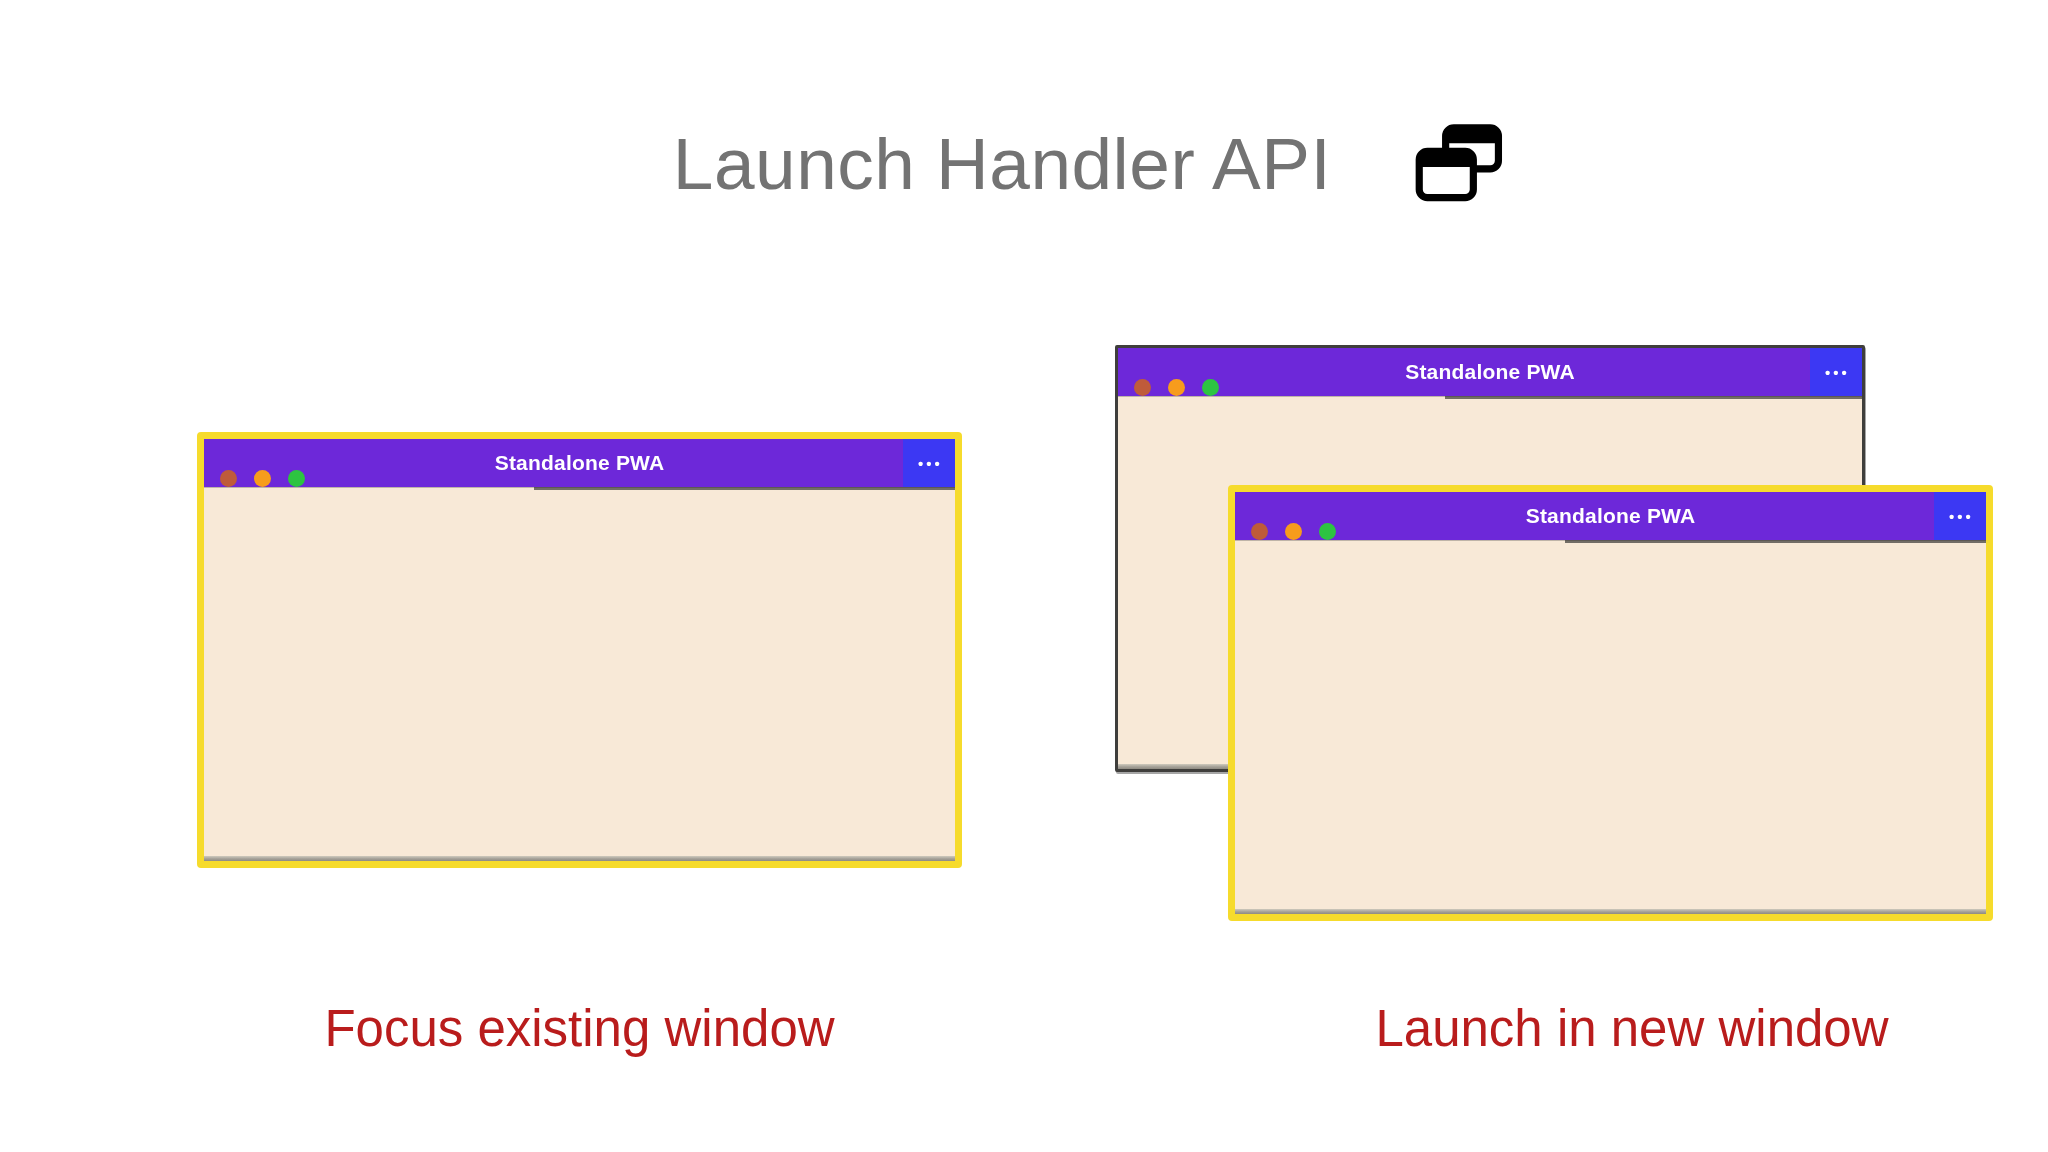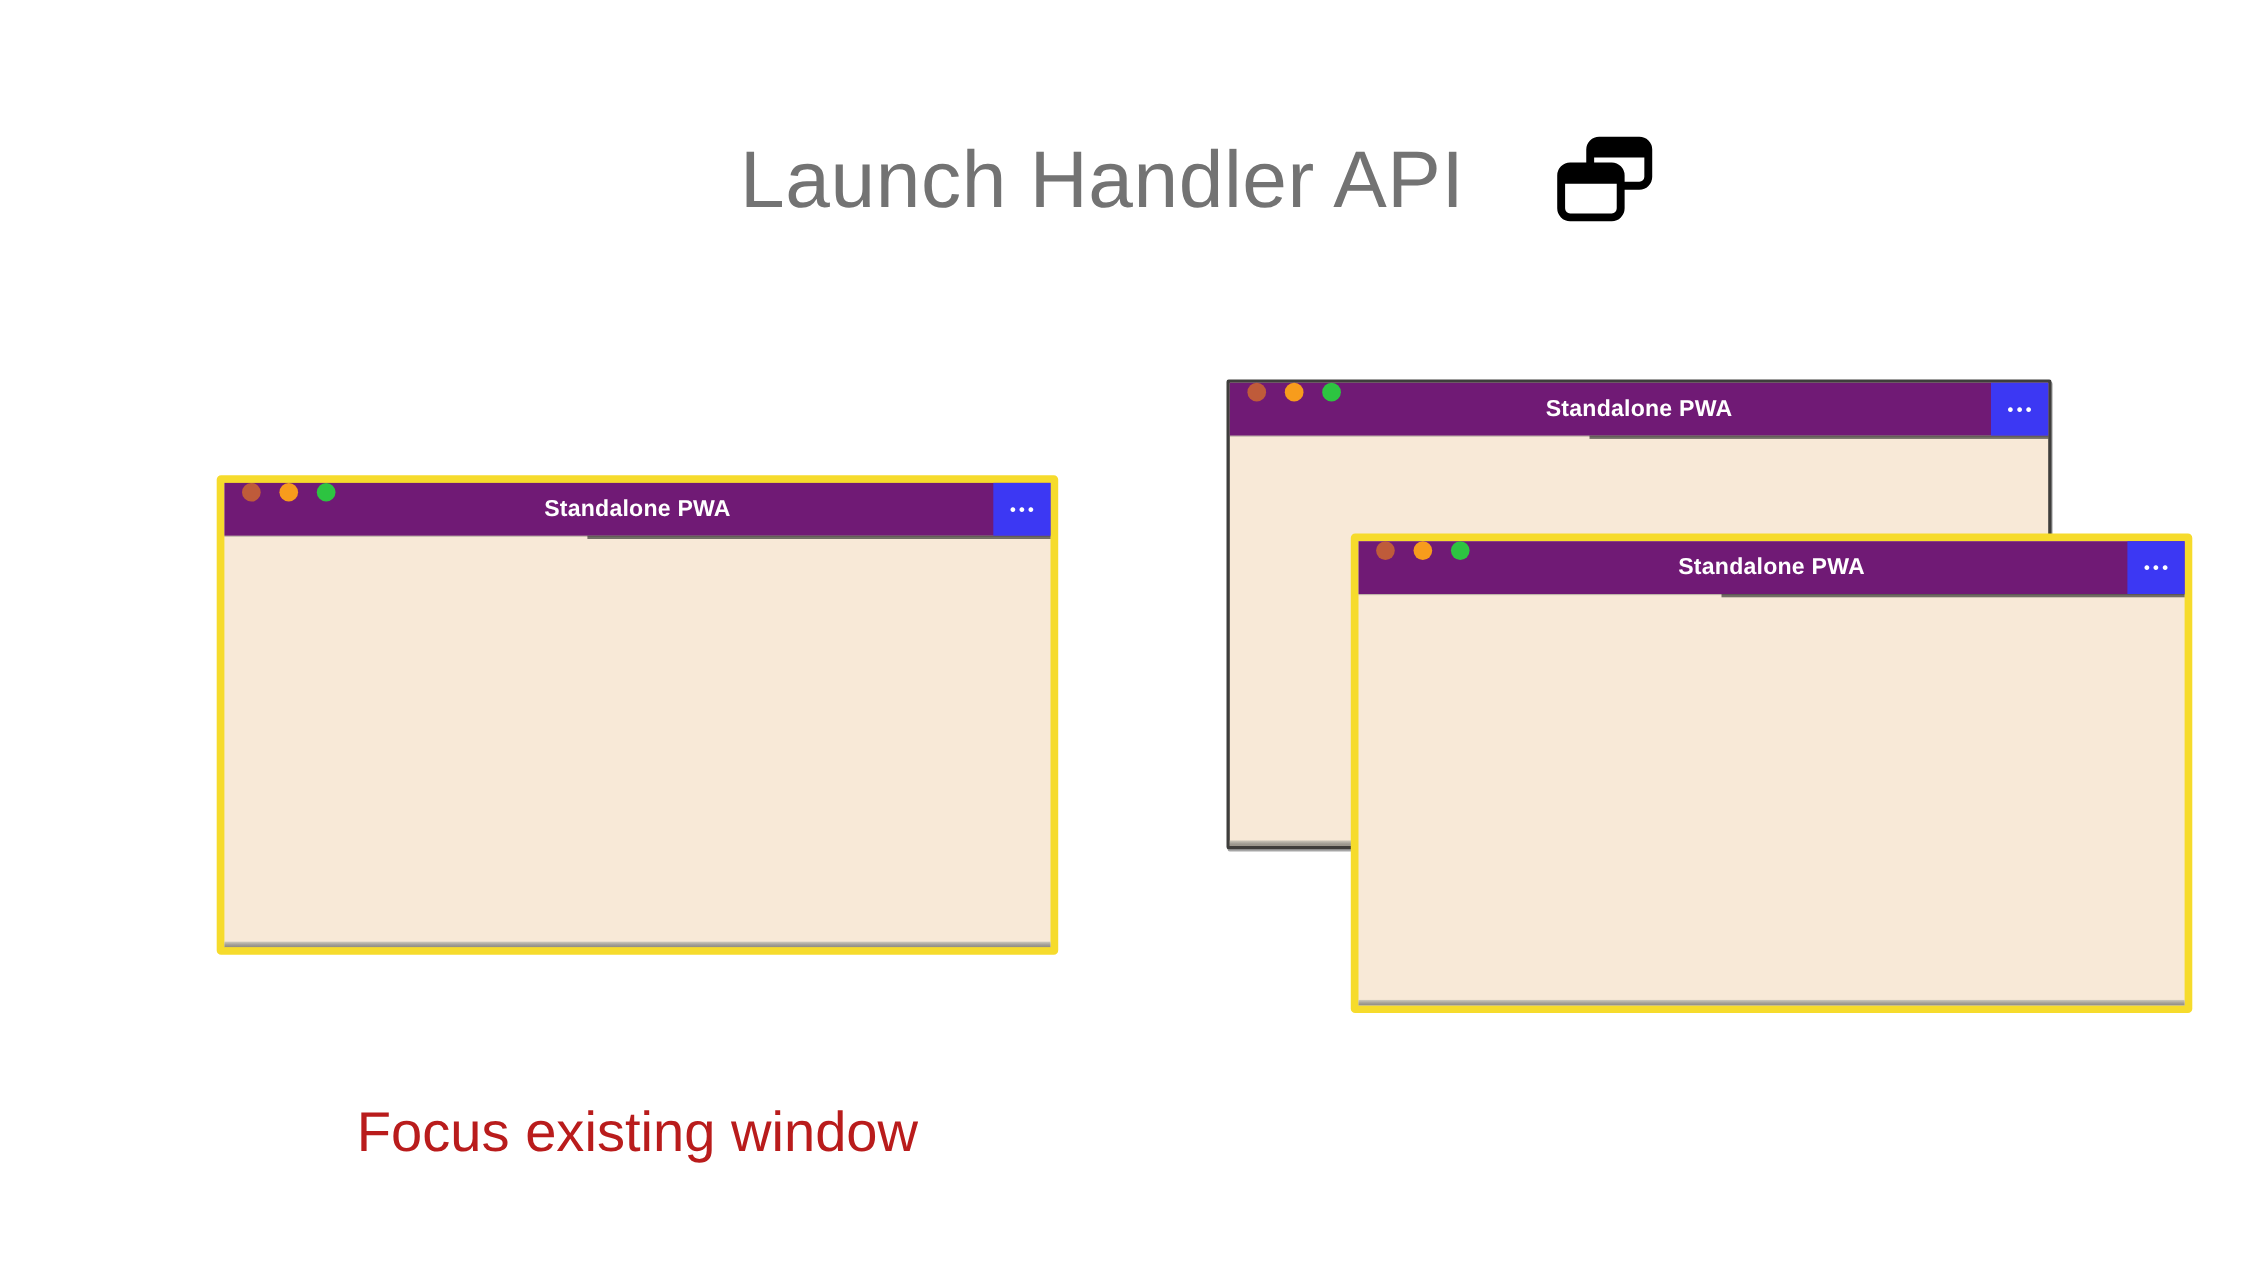--- a/index.html
+++ b/index.html
@@ -46,22 +46,22 @@
   }
   .pwa-window.back {
     border: 3px solid #3f3e3c;
     border-radius: 2px;
     box-shadow: 1px 2px 0 rgba(0,0,0,0.35);
   }
 
   .titlebar {
     position: relative;
     height: 48px;
-    background: #701a75;
-    display: flex; align-items: flex-start;
+    background: #6d28d9;
+    display: flex; align-items: flex-end;
   }
   .titlebar::after { 
     content: "";
     position: absolute; right: 0; bottom: -3px; width: 56%; height: 3px;
     background: rgba(32, 32, 32, 0.62);
   }
   .titlebar::before { 
     content: "";
     position: absolute; left: 0; right: 0; bottom: -1px; height: 1px;
     background: rgba(60, 60, 60, 0.30);
@@ -170,14 +170,15 @@
         <span class="tl-dot tl-close"></span>
         <span class="tl-dot tl-minimize"></span>
         <span class="tl-dot tl-zoom"></span>
       </div>
       <div class="win-title">Standalone PWA</div>
       <div class="menu-btn">
         <span>•••</span>
       </div>
     </div>
   </div>
+  <div id="caption-right" class="caption">Launch in new window</div>
 
 </div>
 
 </body></html>

